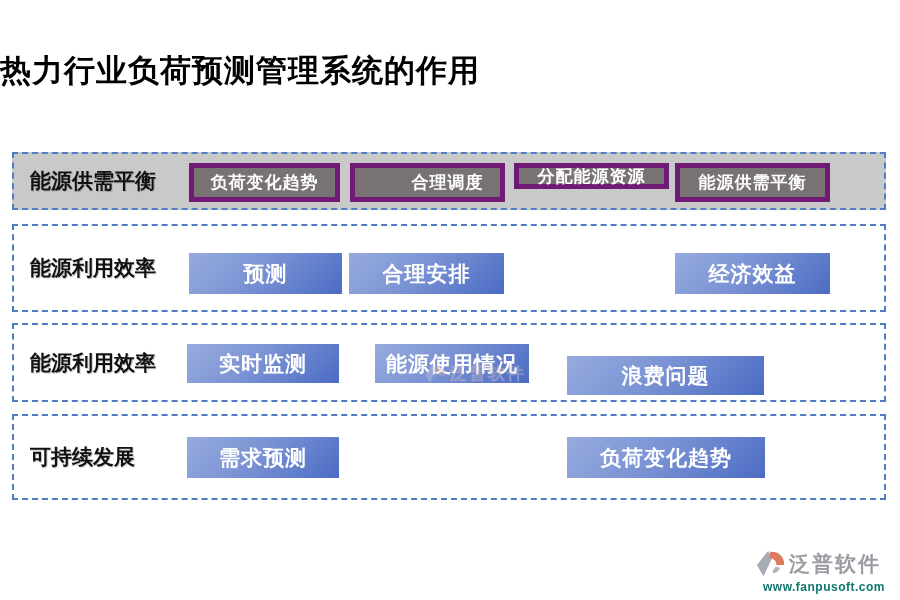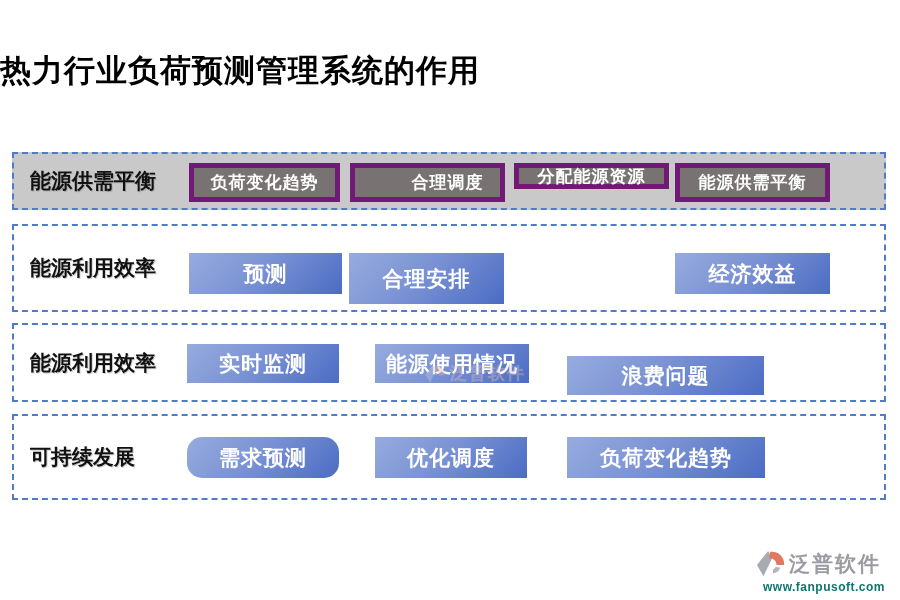--- a/index.html
+++ b/index.html
@@ -124,35 +124,34 @@
     <div class="row-label">能源供需平衡</div>
     <div class="btn btn-gray" style="left:175px; top:9px; width:151px; height:39px;">负荷变化趋势</div>
     <div class="btn btn-gray" style="left:336px; top:9px; width:155px; height:39px;padding-left:40px;">合理调度</div>
     <div class="btn btn-gray" style="left:500px; top:9px; width:155px; height:26px;">分配能源资源</div>
     <div class="btn btn-gray" style="left:661px; top:9px; width:155px; height:39px;">能源供需平衡</div>
   </div>
 
   <div class="row row-2">
     <div class="row-label">能源利用效率</div>
     <div class="btn btn-blue" style="left:175px; top:27px; width:153px; height:41px;">预测</div>
-    <div class="btn btn-blue" style="left:335px; top:27px; width:155px; height:51px;">合理安排</div>
+    <div class="btn btn-blue" style="left:335px; top:27px; width:155px; height:41px;">合理安排</div>
     <div class="btn btn-blue" style="left:661px; top:27px; width:155px; height:41px;">经济效益</div>
   </div>
 
   <div class="row row-3">
     <div class="row-label">能源利用效率</div>
     <div class="btn btn-blue" style="left:173px; top:19px; width:152px; height:39px;">实时监测</div>
     <div class="btn btn-blue" style="left:361px; top:19px; width:154px; height:39px;">能源使用情况</div>
     <div class="btn btn-blue" style="left:553px; top:19px; width:197px; height:39px;margin-top:12px;">浪费问题</div>
   </div>
 
   <div class="row row-4">
     <div class="row-label">可持续发展</div>
-    <div class="btn btn-blue" style="left:173px; top:21px; width:152px; height:41px;border-radius:15px;">需求预测</div>
-    <div class="btn btn-blue" style="left:361px; top:21px; width:152px; height:41px;">优化调度</div>
+    <div class="btn btn-blue" style="left:173px; top:21px; width:152px; height:41px;">需求预测</div>
     <div class="btn btn-blue" style="left:553px; top:21px; width:198px; height:41px;">负荷变化趋势</div>
   </div>
 
   <div class="wm-center">
     <svg class="logo-svg" width="22" height="22" viewBox="0 0 32 32">
       <path d="M2 17 L13 2 L17 10 L9 29 Z" fill="#c8cbd2"></path>
       <path d="M15 4 a 13 13 0 0 1 15 14 l -8 0 a 7 7 0 0 0 -8 -7 z" fill="#eab1aa"></path>
     </svg>
     <span class="wm-brand">泛普软件</span>
   </div>

